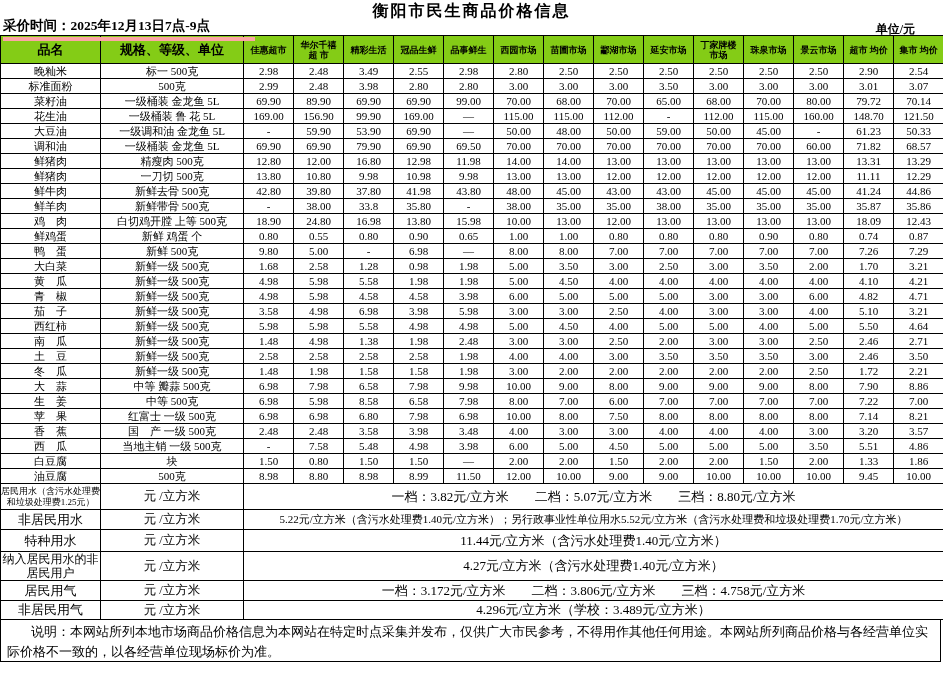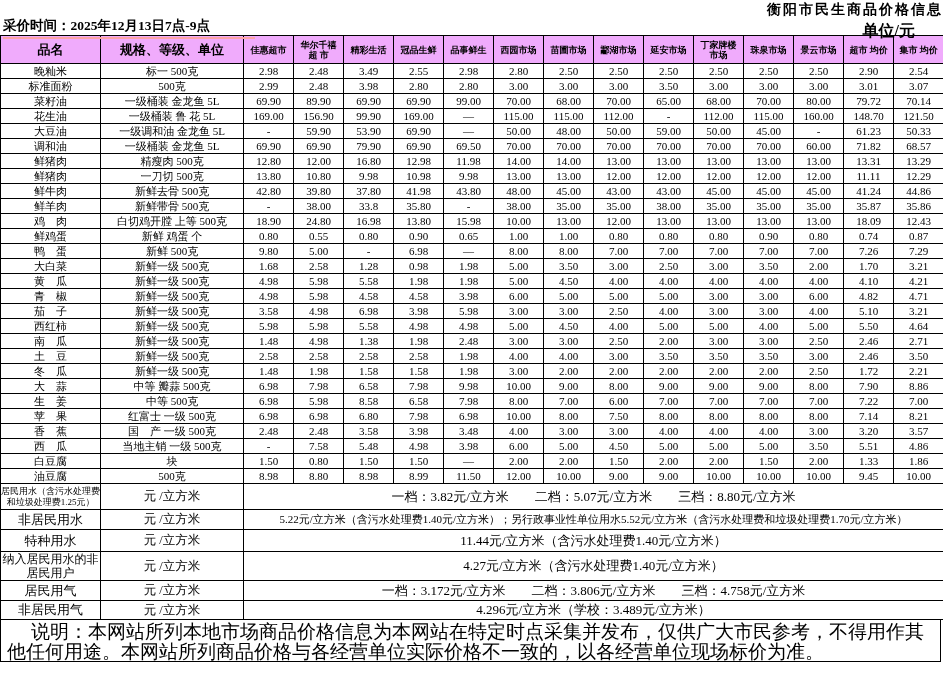--- a/index.html
+++ b/index.html
@@ -1,46 +1,46 @@
 <!DOCTYPE html>
 <html><head>
 <meta charset="utf-8">
 <style>
   html,body{margin:0;padding:0;background:#fff;}
   body{width:943px;height:696px;overflow:hidden;
        font-family:"Liberation Serif","DejaVu Serif",serif;color:#000;}
   .topbar{position:relative;height:35px;width:943px;}
-  .page-title{position:absolute;top:1px;left:0;width:100%;text-align:right;
-              font-size:14px;font-weight:bold;letter-spacing:2px;}
+  .page-title{position:absolute;top:1px;left:0;width:100%;text-align:center;
+              font-size:16px;font-weight:bold;letter-spacing:2px;}
   .meta-row{position:absolute;top:17px;left:0;width:100%;height:18px;}
   .collect-time{position:absolute;left:3px;top:0;font-size:13.5px;font-weight:bold;
-                display:inline-block;width:252px;border-bottom:2px solid #fca5a5;
+                display:inline-block;width:252px;border-bottom:4px solid #fca5a5;
                 padding-bottom:2px;white-space:nowrap;}
-  .unit-label{position:absolute;right:28px;top:4px;font-size:16px;font-weight:bold;}
+  .unit-label{position:absolute;right:28px;top:4px;font-size:12px;font-weight:bold;}
   table{border-collapse:collapse;table-layout:fixed;width:943px;}
   td,th{border:1px solid #000;text-align:center;vertical-align:middle;
         padding:0;overflow:hidden;}
-  thead th{background:#f0abfc;font-weight:bold;height:27px;}
+  thead th{background:#84cc16;font-weight:bold;height:27px;}
   th.h-name,th.h-spec{font-size:13px;}
   th.h-mkt{font-size:9px;line-height:10px;font-weight:bold;padding:0 1px;}
   tbody.data td{height:14px;font-size:11px;line-height:13px;white-space:nowrap;}
   td.c-name{font-size:12.5px;}
   td.c-spec{font-size:12px;}
   td.c-price{font-family:"Liberation Serif","DejaVu Serif",serif;}
   tbody.util td{font-size:13px;}
   tbody.util td.c-name{font-size:13px;}
   tbody.util td.small-name{font-size:9px;line-height:11px;}
   tbody.util td.wrap-name{font-size:12px;line-height:14px;margin-left:48px;}
   tbody.util td.u-spec{font-size:12.5px;}
   tbody.util td.u-val{font-size:13px;}
   tbody.util td.u-val.long{font-size:11px;}
   tr.u0 td{height:25px;} tr.u1 td{height:19px;} tr.u2 td{height:21px;}
   tr.u3 td{height:27px;} tr.u4 td{height:19px;} tr.u5 td{height:18px;}
   .note-box{width:941px;height:42px;border:1px solid #000;border-top:none;
-            font-size:19px;line-height:20px;padding:2px 6px 0 6px;
+            font-size:13px;line-height:20px;padding:2px 6px 0 6px;
             box-sizing:border-box;text-align:left;}
   .note-indent{display:inline-block;width:24px;}
 </style>
 </head>
 <body>
 
 <div class="topbar">
   <div class="page-title">衡阳市民生商品价格信息</div>
   <div class="meta-row">
     <span class="collect-time">采价时间：2025年12月13日7点-9点</span>

